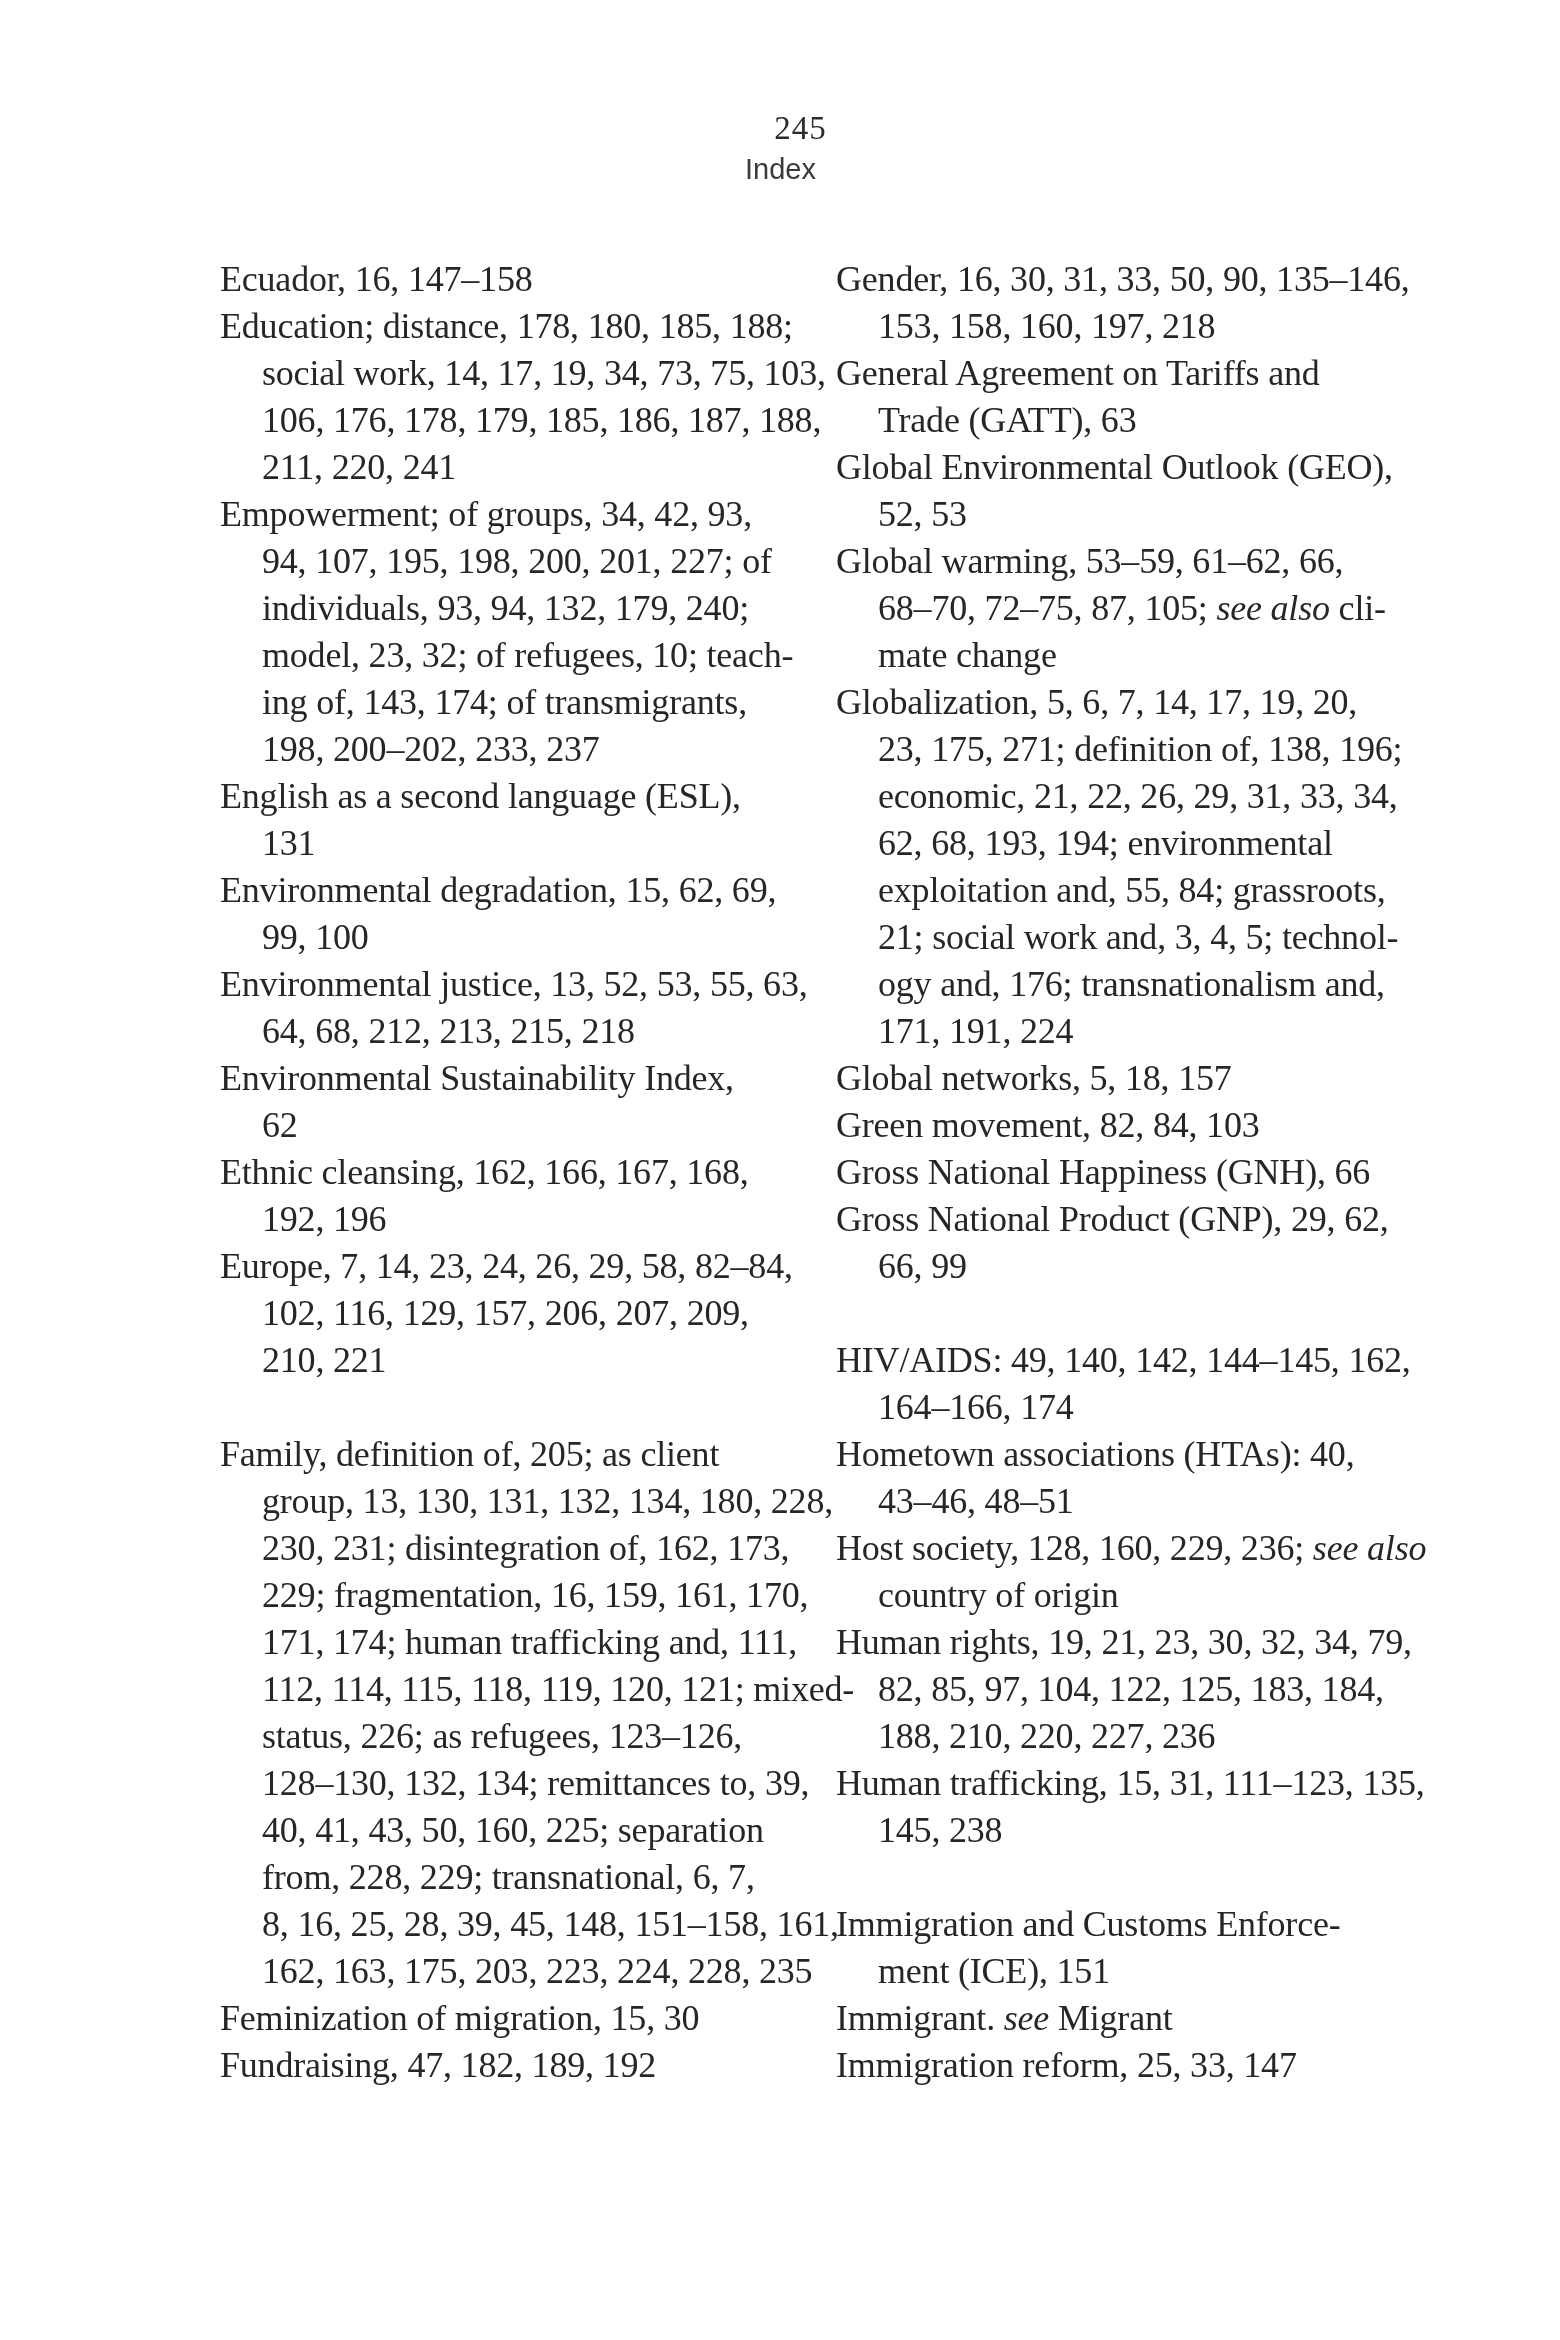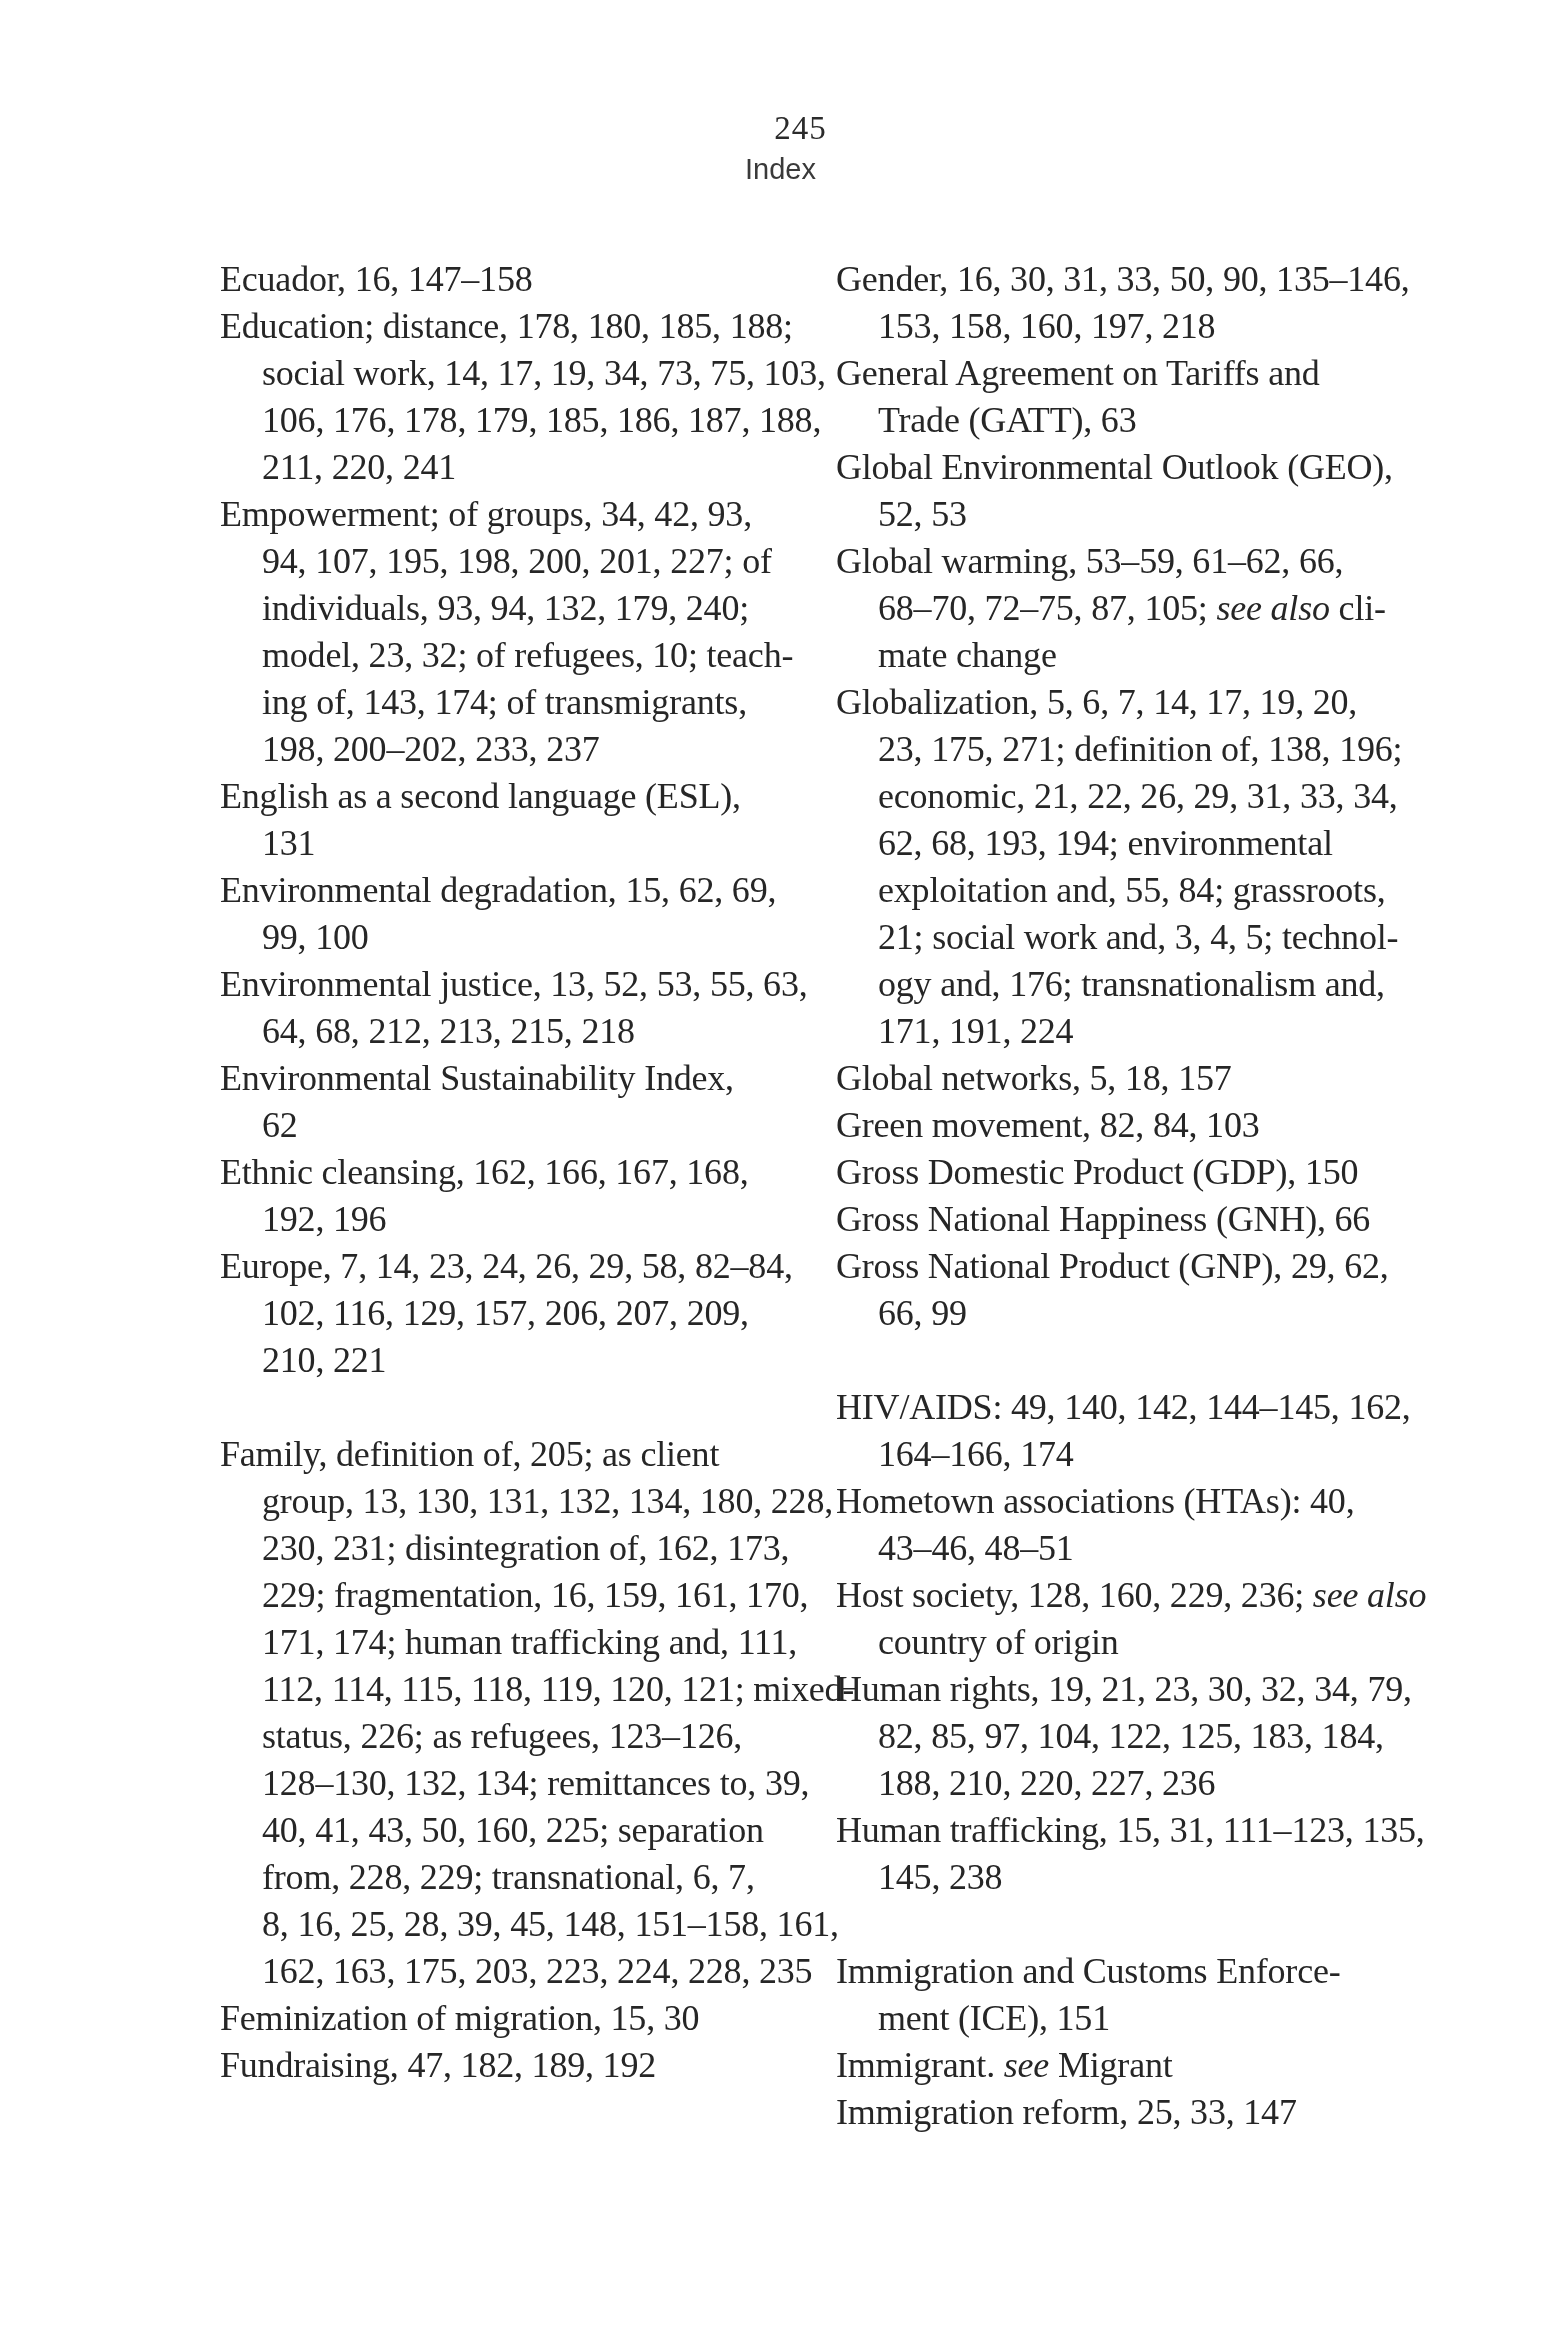--- a/index.html
+++ b/index.html
@@ -116,21 +116,20 @@
     <div class="line"><span>Globalization, 5, 6, 7, 14, 17, 19, 20,</span></div>
     <div class="line indent"><span>23, 175, 271; definition of, 138, 196;</span></div>
     <div class="line indent"><span>economic, 21, 22, 26, 29, 31, 33, 34,</span></div>
     <div class="line indent"><span>62, 68, 193, 194; environmental</span></div>
     <div class="line indent"><span>exploitation and, 55, 84; grassroots,</span></div>
     <div class="line indent"><span>21; social work and, 3, 4, 5; technol-</span></div>
     <div class="line indent"><span>ogy and, 176; transnationalism and,</span></div>
     <div class="line indent"><span>171, 191, 224</span></div>
     <div class="line"><span>Global networks, 5, 18, 157</span></div>
     <div class="line"><span>Green movement, 82, 84, 103</span></div>
-    <div class="line"><span>Gross Domestic Product (GDP), 150</span></div>
     <div class="line"><span>Gross National Happiness (GNH), 66</span></div>
     <div class="line"><span>Gross National Product (GNP), 29, 62,</span></div>
     <div class="line indent"><span>66, 99</span></div>
     <div class="line"></div>
     <div class="line"><span>HIV/AIDS: 49, 140, 142, 144–145, 162,</span></div>
     <div class="line indent"><span>164–166, 174</span></div>
     <div class="line"><span>Hometown associations (HTAs): 40,</span></div>
     <div class="line indent"><span>43–46, 48–51</span></div>
     <div class="line"><span>Host society, 128, 160, 229, 236; </span><span class="it">see also</span></div>
     <div class="line indent"><span>country of origin</span></div>

